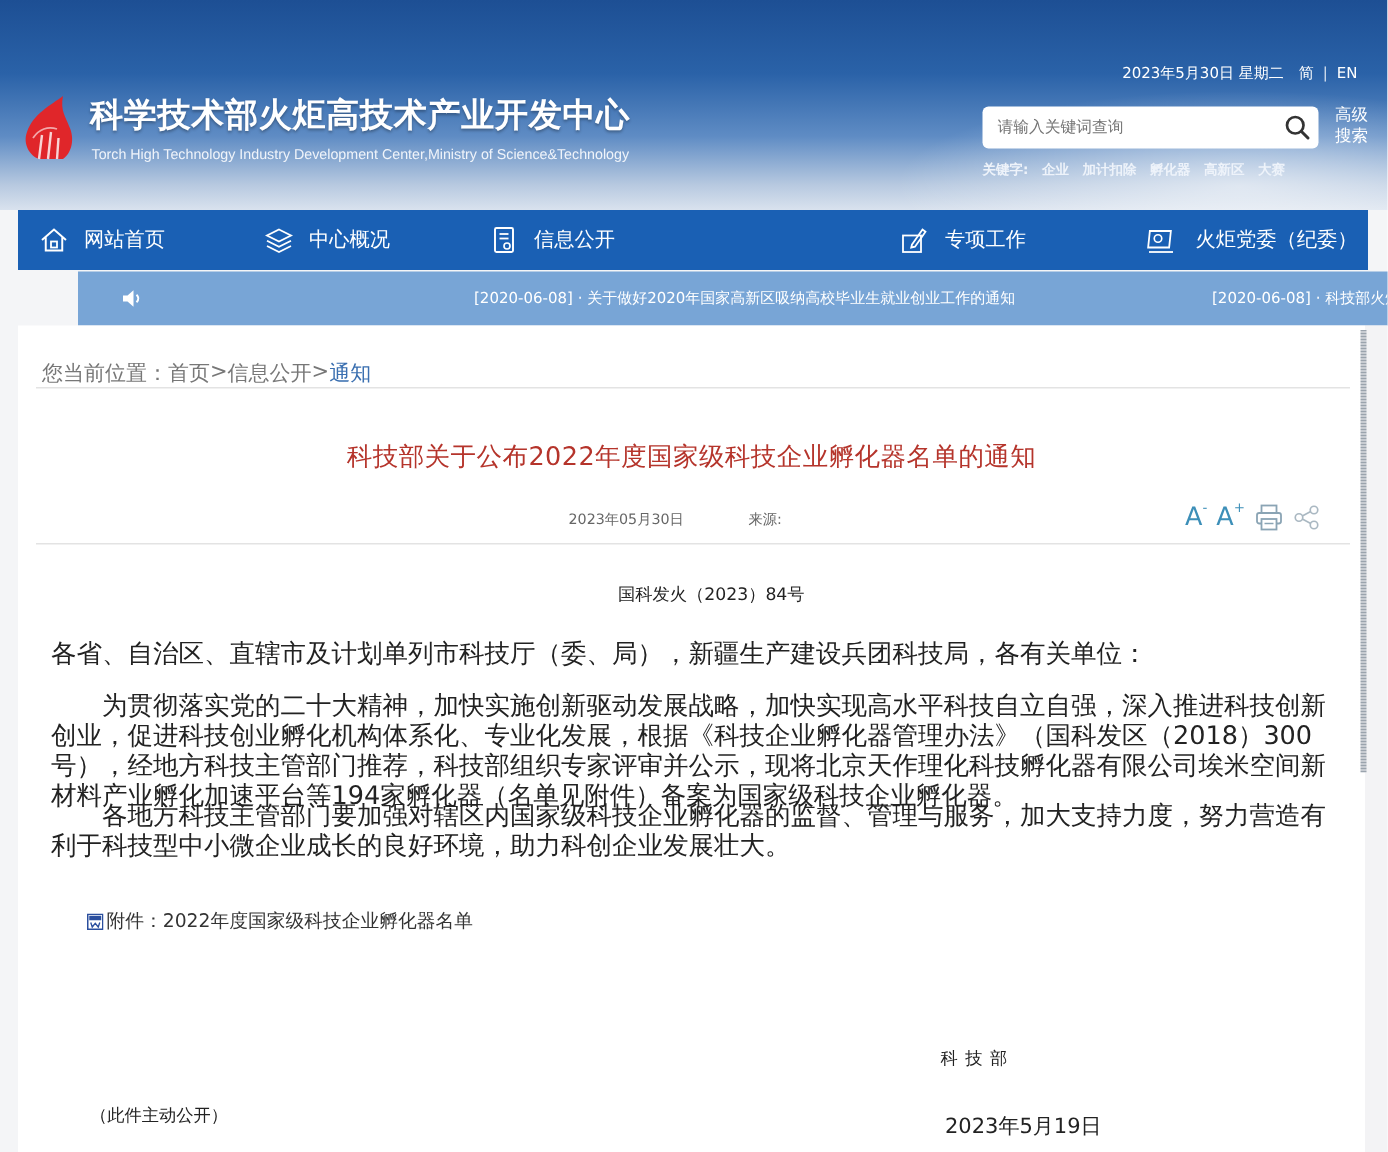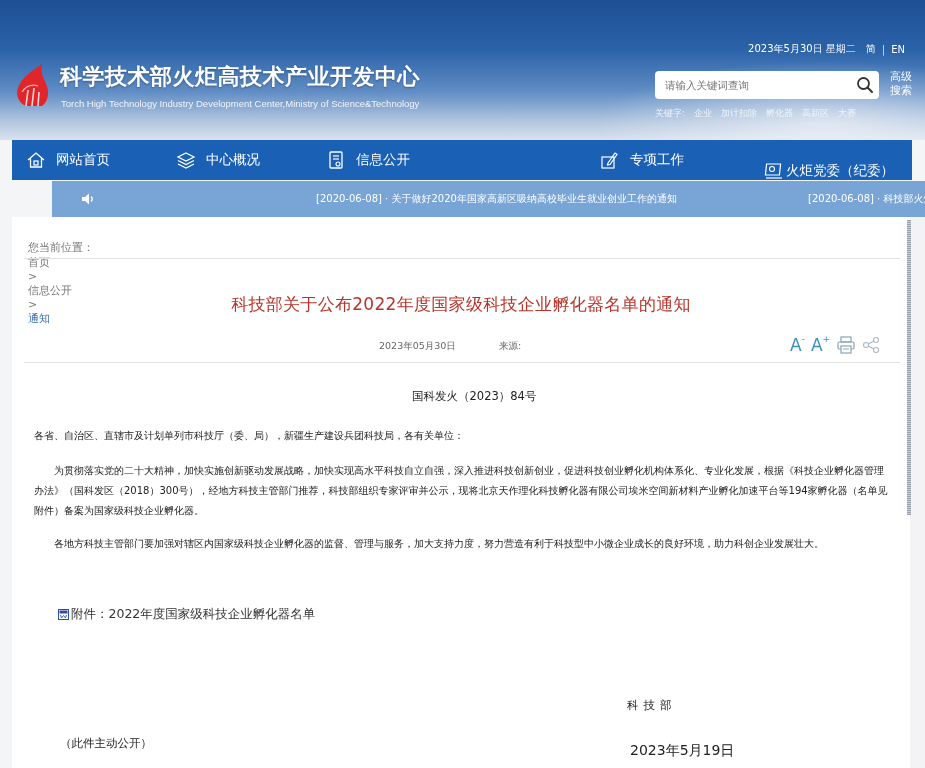--- a/index.html
+++ b/index.html
@@ -48,21 +48,21 @@
     }
     .search-box .search-icon { width: 28px; height: 28px; display: flex; align-items: center; justify-content: center; cursor: pointer; }
     .adv-search {
       position: absolute; left: 888px; top: 70px; width: 26px;
       font-size: 11px; color: #ffffff; line-height: 14px; text-align: center; cursor: pointer;
     }
     .keywords {
       position: absolute; left: 655px; top: 107px;
       font-size: 9px; color: #eef3fa; display: flex; gap: 9px;
     }
-    .keywords span { cursor: pointer; }
+    .keywords span { cursor: pointer; font-weight: bold; }
     .keywords .kw-label { cursor: default; }
 
     
     .nav {
       position: absolute; left: 12px; top: 140px; width: 900px; height: 40px;
       background: #1a60b4; display: flex; align-items: center;
     }
     .nav-item {
       display: flex; align-items: center; gap: 10px; height: 40px;
       color: #ffffff; font-size: 13.5px; cursor: pointer; position: absolute; top: 0;
@@ -86,41 +86,41 @@
     }
     .right-shade {
       position: absolute; left: 910px; top: 217px; width: 15px; height: 551px;
       background: #f3f3f5;
     }
     .scroll-track {
       position: absolute; left: 907px; top: 220px; width: 4px; height: 295px;
       background: repeating-linear-gradient(180deg, #9aa3ad 0px, #9aa3ad 1px, #c8ccd2 1px, #c8ccd2 2px);
     }
     .breadcrumb {
-      position: absolute; left: 16px; top: 23px; font-size: 11px; color: #777;
-      display: flex; gap: 0; flex-direction: column;
+      position: absolute; left: 16px; top: 23px; font-size: 14px; color: #777;
+      display: flex; gap: 0;
     }
     .breadcrumb a { color: #777; text-decoration: none; cursor: pointer; }
     .breadcrumb a.current { color: #3a6fb0; }
     .divider { position: absolute; left: 12px; height: 1px; background: #e3e3e3; }
     .article-title {
       position: absolute; left: 0; width: 898px; top: 76px; text-align: center;
       font-size: 17px; color: #b5342b; letter-spacing: 0.3px;
     }
     .meta-date { position: absolute; left: 367px; top: 123px; font-size: 9.5px; color: #666; }
     .meta-source { position: absolute; left: 487px; top: 123px; font-size: 9.5px; color: #666; }
     .tools {
       position: absolute; left: 778px; top: 118px; display: flex; gap: 6px; align-items: center;
     }
     .tools span { cursor: pointer; color: #3d8fb8; display: flex; align-items: center; }
     .doc-number {
       position: absolute; left: 400px; top: 172px; font-size: 11.5px; color: #222;
     }
     .body-text {
-      position: absolute; left: 22px; font-size: 10px; color: #222; line-height: 20px; width: 858px;
+      position: absolute; left: 22px; font-size: 17px; color: #222; line-height: 20px; width: 858px;
     }
     .indent { text-indent: 2em; }
     .attachment {
       position: absolute; left: 46px; top: 389px; font-size: 12.5px; color: #333;
       display: flex; align-items: center; gap: 2px; cursor: pointer;
     }
     .sign-org { position: absolute; left: 615px; top: 481px; font-size: 11.5px; color: #222; letter-spacing: 5px; }
     .sign-date { position: absolute; left: 618px; top: 501px; font-size: 14px; color: #222; margin-top: 24px; }
     .public-note { position: absolute; left: 48px; top: 519px; font-size: 11.5px; color: #222; }
   </style>
@@ -195,21 +195,21 @@
     </svg>
     <span>信息公开</span>
   </div>
   <div class="nav-item" style="left:588px;">
     <svg viewBox="0 0 20 20">
       <rect x="2" y="7" width="12" height="11" stroke="#ffffff" stroke-width="1.2" fill="none"></rect>
       <path d="M8 13 L15 3 L17 4.5 L10 14.5 L7.5 15 Z" stroke="#ffffff" stroke-width="1.2" fill="none"></path>
     </svg>
     <span>专项工作</span>
   </div>
-  <div class="nav-item" style="left:752px;gap:2px;align-items:flex-end;">
+  <div class="nav-item" style="left:752px;gap:13px;">
     <svg viewBox="0 0 20 20">
       <path d="M3 4 L17 4 L17 15 L3 15 Z" stroke="#ffffff" stroke-width="1.2" fill="none" transform="skewX(-6)"></path>
       <circle cx="8" cy="9" r="2.5" stroke="#ffffff" stroke-width="1.1" fill="none"></circle>
       <line x1="2" y1="18" x2="18" y2="18" stroke="#ffffff" stroke-width="1.2"></line>
     </svg>
     <span>火炬党委（纪委）</span>
   </div>
 </div>
 
 <div class="ticker">

